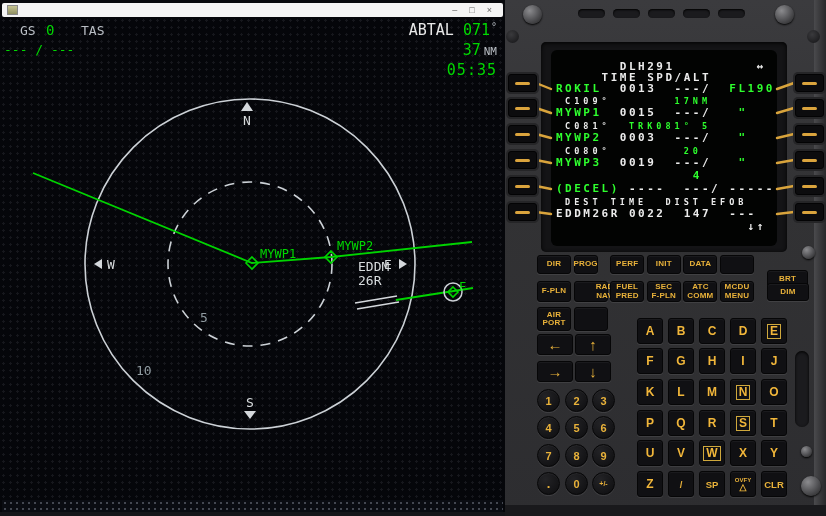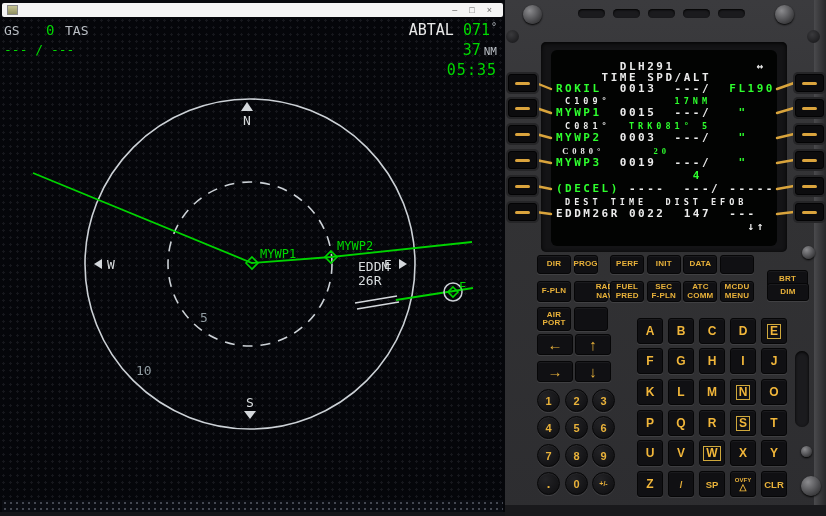--- a/index.html
+++ b/index.html
@@ -13,21 +13,21 @@
             border:1px solid #888;}
   .tb-controls{margin-left:auto;display:flex;gap:12px;margin-right:11px;}
   .tb-btn{color:#666;font-size:9px;line-height:14px;font-family:"Liberation Sans",sans-serif;cursor:pointer;}
   #nd{position:absolute;left:0;top:17px;width:505px;height:499px;background-color:#05060a;
       background-image:radial-gradient(rgba(190,200,215,.09) 1px,transparent 1.2px);
       background-size:7px 7px;}
   #nd-bottom-band{position:absolute;left:2px;top:483px;width:501px;height:12px;background-color:#0a0c12;
       background-image:radial-gradient(rgba(200,210,225,.30) 1px,transparent 1.2px);background-size:6px 6px;}
   #nd-bottom-strip{position:absolute;left:0;top:495px;width:505px;height:4px;background:#15161a;}
   .ndt{position:absolute;white-space:pre;}
-  .ndlbl{color:#b9bec4;}
+  .ndlbl{color:#b9bec4;margin-left:16px;}
   .ndval{color:#00d800;}
   #gs-label{left:4px;top:6px;font-size:13px;}
   #gs-value{left:46px;top:5px;font-size:14px;}
   #tas-label{left:65px;top:6px;font-size:13px;}
   #wind{left:4px;top:25px;font-size:13px;color:#00d800;}
   #wpt-line{top:4px;right:8px;font-size:15px;}
   #active-wpt{color:#e8e8e8;margin-top:20px;}
   #bearing{color:#00d800;margin-left:9px;margin-top:40px;}
   #degree{color:#b9bec4;font-size:10px;vertical-align:5px;margin-left:1px;}
   #dist-line{top:24px;right:8px;font-size:15px;}
@@ -167,21 +167,21 @@
     <div id="grille"></div>
     <div id="screen-frame"></div>
     <div id="screen">
         <div class="scr-line lg" style="top: 10px;"><span class="w">       DLH291         ↔</span></div>
         <div class="scr-line lg" style="top: 21px;"><span class="w">     TIME SPD/ALT</span></div>
         <div class="scr-line lg" style="top: 32px;"><span class="g">ROKIL</span><span class="w">  0013  ---/  </span><span class="g">FL190</span></div>
         <div class="scr-line sm" style="top: 46px;"><span class="w"> C109°</span><span class="g">       17NM</span></div>
         <div class="scr-line lg" style="top: 56px;"><span class="g">MYWP1</span><span class="w">  0015  ---/</span><span class="g">   "</span></div>
         <div class="scr-line sm" style="top: 71px;"><span class="w"> C081°</span><span class="g">  TRK081° 5</span></div>
         <div class="scr-line lg" style="top: 81px;"><span class="g">MYWP2</span><span class="w">  0003  ---/</span><span class="g">   "</span></div>
-        <div class="scr-line sm" style="top: 96px; font-family: Liberation Serif, serif;"><span class="w"> C080°</span><span class="g">        20</span></div>
+        <div class="scr-line sm" style="top: 96px;"><span class="w"> C080°</span><span class="g">        20</span></div>
         <div class="scr-line lg" style="top: 106px;"><span class="g">MYWP3</span><span class="w">  0019  ---/</span><span class="g">   "</span></div>
         <div class="scr-line lg" style="top: 119px;"><span class="g">               4</span></div>
         <div class="scr-line lg" style="top: 132px;"><span class="g">(DECEL)</span><span class="w"> ----  ---/ -----</span></div>
         <div class="scr-line sm" style="top: 147px;"><span class="w"> DEST TIME  DIST EFOB</span></div>
         <div class="scr-line lg" style="top: 157px;"><span class="w">EDDM26R 0022  147  ---</span></div>
         <div class="scr-line lg" style="top: 170px;"><span class="w">                     ↓↑</span></div>
       </div>
     <svg id="leaders" width="321" height="516">
         <line x1="31" y1="83" x2="46" y2="89" stroke="#d9a43c" stroke-width="2.4" stroke-linecap="round"></line>
         <line x1="31" y1="108" x2="46" y2="113" stroke="#d9a43c" stroke-width="2.4" stroke-linecap="round"></line>

